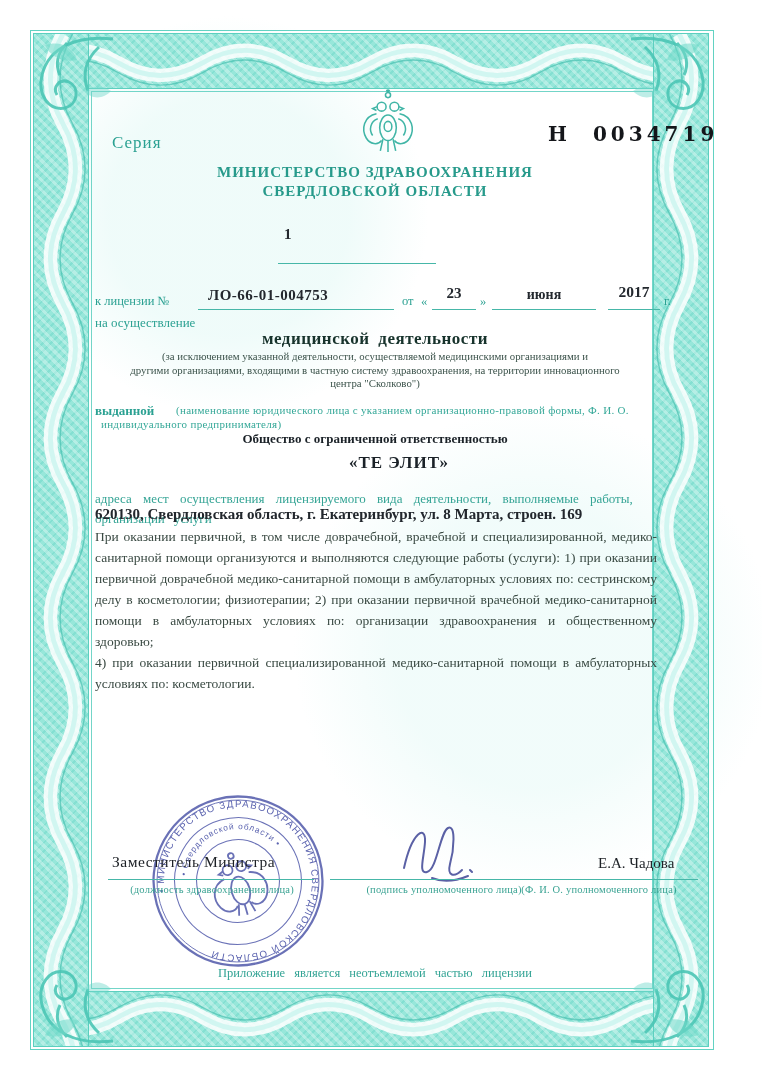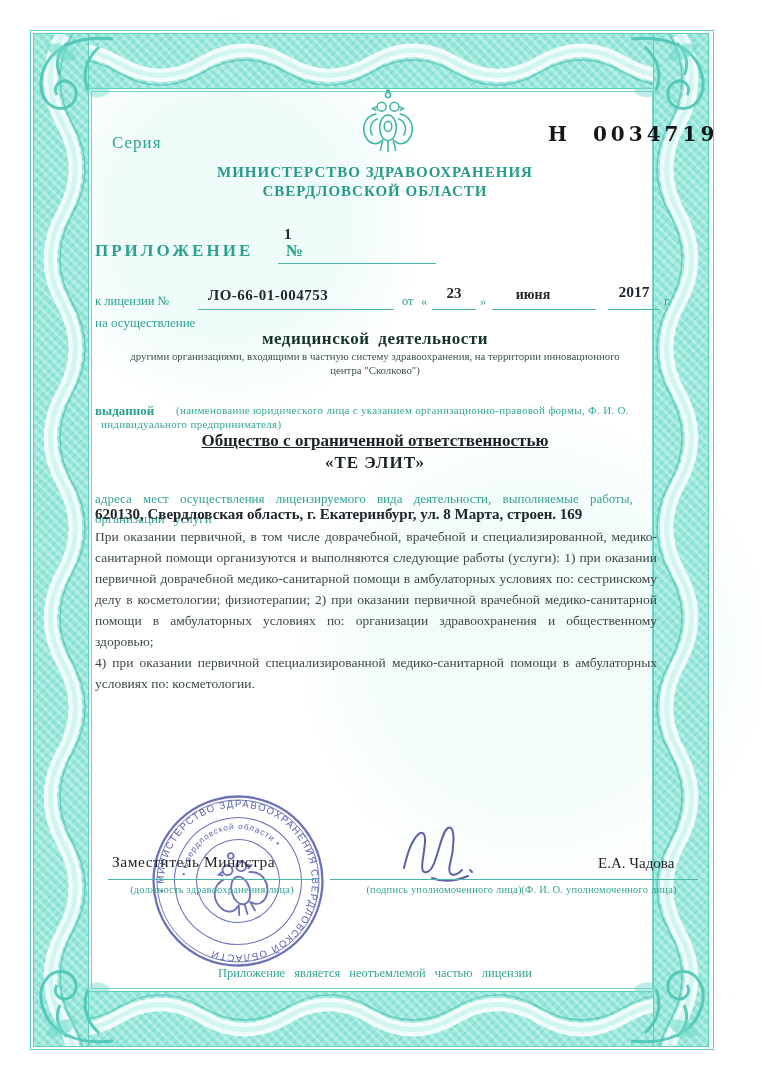--- a/index.html
+++ b/index.html
@@ -150,55 +150,51 @@
         <ellipse cx="50" cy="62" rx="6" ry="8"></ellipse>
       </g>
     </svg>
   </div>
 
   <div class="abs center-block" style="top:163px;font-size:15px;font-weight:bold;color:#279a8b;letter-spacing:1px;line-height:19px;">
     <div>МИНИСТЕРСТВО ЗДРАВООХРАНЕНИЯ</div>
     <div>СВЕРДЛОВСКОЙ ОБЛАСТИ</div>
   </div>
 
-  <div class="abs teal" style="left:95px;top:241px;font-size:17px;letter-spacing:3px;font-weight:600;">
-    <span>ПРИЛОЖЕНИЕ</span>
-    <span style="display:inline-block;width:18px;"></span>
-    <span>№</span>
-  </div>
   <div class="u" style="left:278px;top:263px;width:158px;"></div>
   <div class="abs val" style="left:284px;top:226px;font-size:15px;">1</div>
 
   <div class="abs teal" style="left:95px;top:294px;font-size:12.5px;">к лицензии №</div>
   <div class="u" style="left:198px;top:309px;width:196px;"></div>
   <div class="abs val" style="left:208px;top:287px;font-size:15px;letter-spacing:.5px;">ЛО-66-01-004753</div>
   <div class="abs teal" style="left:402px;top:294px;font-size:12.5px;">от</div>
   <div class="abs teal" style="left:421px;top:294px;font-size:12.5px;">«</div>
   <div class="u" style="left:432px;top:309px;width:44px;"></div>
   <div class="abs val" style="left:432px;top:285px;width:44px;text-align:center;font-size:15px;">23</div>
   <div class="abs teal" style="left:480px;top:294px;font-size:12.5px;">»</div>
   <div class="u" style="left:492px;top:309px;width:104px;"></div>
-  <div class="abs val" style="left:481px;top:287px;width:104px;text-align:center;font-size:14px;">июня</div>
+  <div class="abs val" style="left:492px;top:287px;width:104px;text-align:center;font-size:14px;">июня</div>
   <div class="u" style="left:608px;top:309px;width:52px;"></div>
   <div class="abs val" style="left:608px;top:283px;width:52px;text-align:center;font-size:15.5px;">2017</div>
   <div class="abs teal" style="left:664px;top:294px;font-size:12.5px;">г.</div>
 
   <div class="abs teal" style="left:95px;top:315px;font-size:13px;">на осуществление</div>
 
   <div class="abs center-block" style="top:329px;font-size:17px;font-weight:bold;color:#17332c;letter-spacing:.5px;word-spacing:4px;">медицинской  деятельности</div>
   <div class="abs center-block" style="top:350px;font-size:10.8px;line-height:13.5px;color:#3d544c;">
+    <div>(за исключением указанной деятельности, осуществляемой медицинскими организациями и</div>
     <div>другими организациями, входящими в частную систему здравоохранения, на территории инновационного</div>
     <div>центра "Сколково")</div>
   </div>
 
   <div class="abs" style="left:95px;top:403px;font-size:13px;font-weight:bold;color:#2ba192;">выданной</div>
   <div class="abs teal-sm" style="left:176px;top:404px;width:486px;">(наименование юридического лица с указанием организационно-правовой формы, Ф. И. О.</div>
   <div class="abs teal-sm" style="left:101px;top:418px;">индивидуального  предпринимателя)</div>
-  <div class="abs center-block" style="top:431px;font-size:17px;font-weight:bold;color:#1b2228;text-decoration:underline;">Общество с ограниченной ответственностью</div>
-  <div class="abs center-block" style="top:453px;font-size:17px;font-weight:bold;color:#1b2228;letter-spacing:1px;">«ТЕ ЭЛИТ»</div>
+  <div class="abs center-block" style="top:431px;font-size:13px;font-weight:bold;color:#1b2228;">Общество с ограниченной ответственностью</div>
+  <div class="abs center-block" style="top:453px;font-size:17px;font-weight:bold;color:#1b2228;letter-spacing:1px;padding-left:24px;">«ТЕ ЭЛИТ»</div>
 
   <div class="abs" style="left:95px;top:491px;width:562px;font-size:13px;color:#34a495;word-spacing:8px;">адреса мест осуществления лицензируемого вида деятельности, выполняемые работы,</div>
   <div class="abs" style="left:95px;top:511px;font-size:13px;color:#34a495;word-spacing:6px;">организации  услуги</div>
   <div class="abs" style="left:95px;top:506px;font-size:15px;font-weight:bold;color:#22272d;z-index:2;">620130, Свердловская область, г. Екатеринбург, ул. 8 Марта, строен. 169</div>
 
   <div class="abs doc-body" style="left:95px;top:526px;width:562px;font-size:13.5px;line-height:21px;text-align:justify;">
     <p style="margin:0;">При оказании первичной, в том числе доврачебной, врачебной и специализированной, медико-санитарной помощи организуются и выполняются следующие работы (услуги): 1) при оказании первичной доврачебной медико-санитарной помощи в амбулаторных условиях по: сестринскому делу в косметологии; физиотерапии; 2) при оказании первичной врачебной медико-санитарной помощи в амбулаторных условиях по: организации здравоохранения и общественному здоровью;</p>
     <p style="margin:0;">4) при оказании первичной специализированной медико-санитарной помощи в амбулаторных условиях по: косметологии.</p>
   </div>
 

